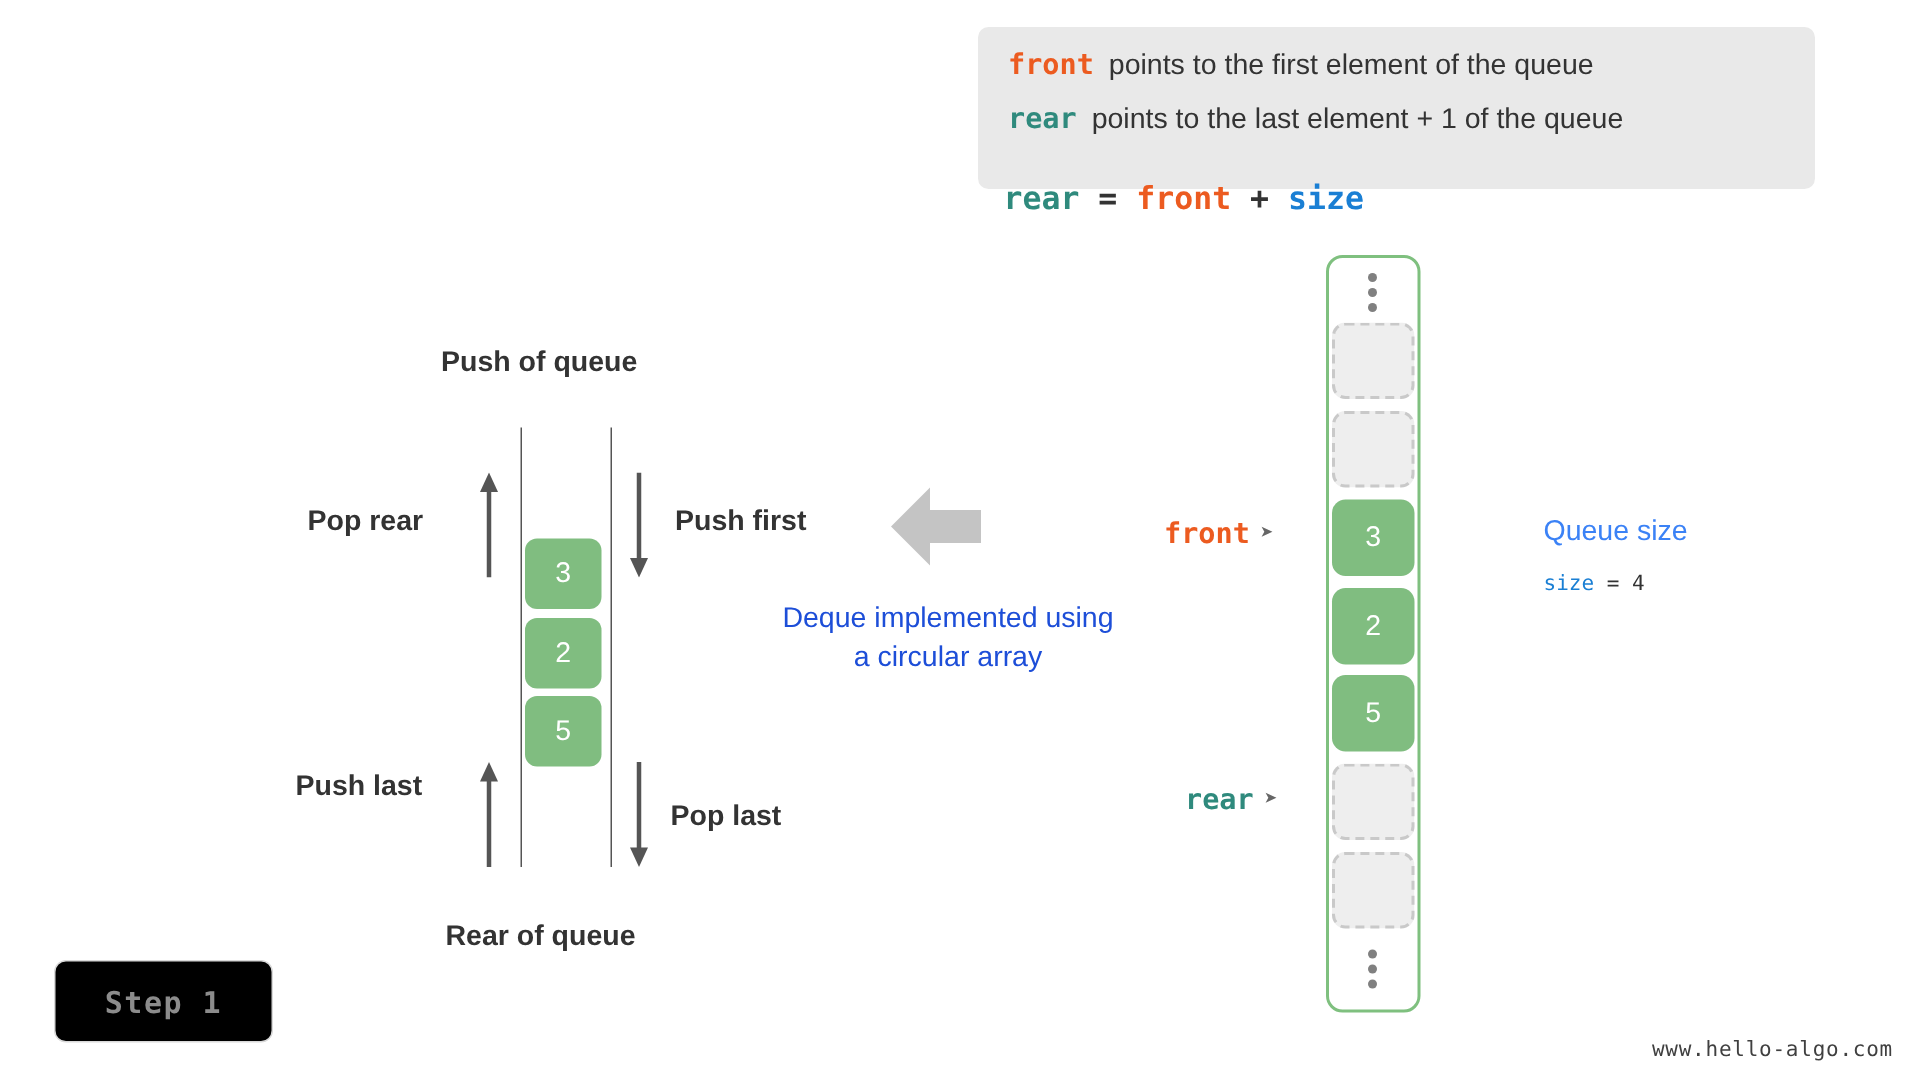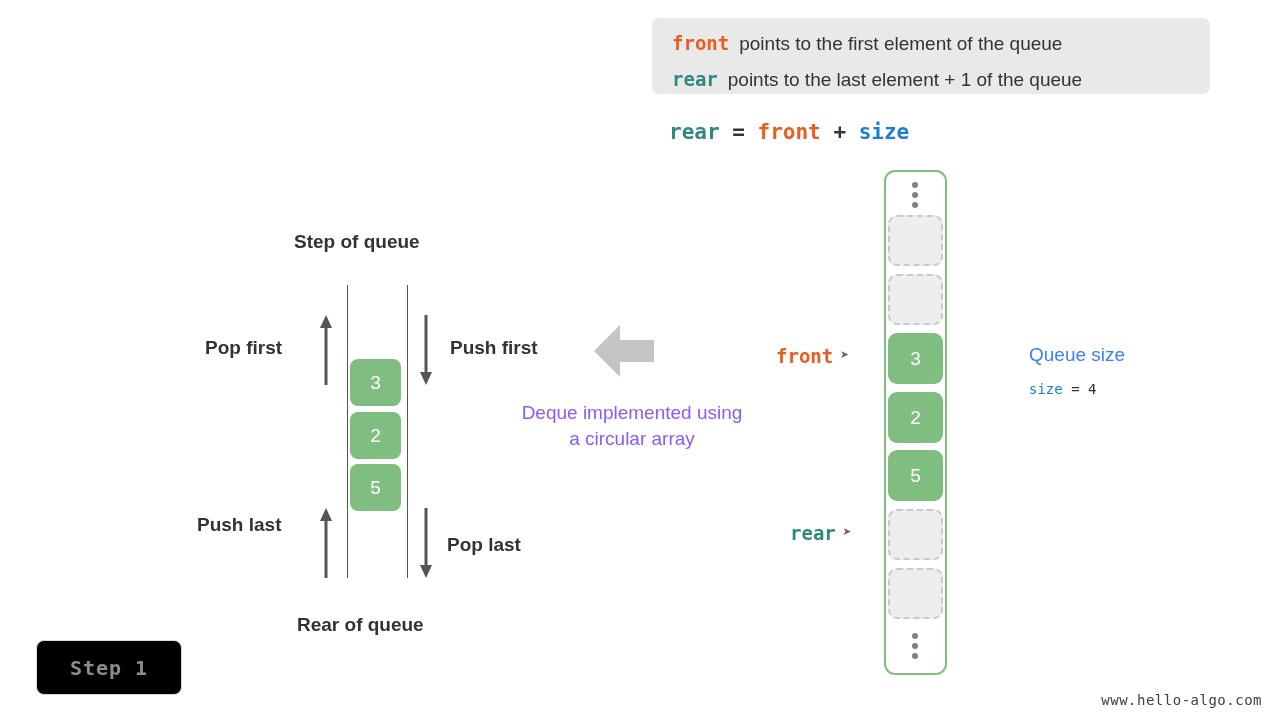--- a/index.html
+++ b/index.html
@@ -15,21 +15,21 @@
     font-family: "Liberation Sans", sans-serif;
     overflow: hidden;
   }
 
   
   .legend-box {
     position: absolute;
     left: 652px;
     top: 18px;
     width: 558px;
-    height: 76px;
+    height: 108px;
     background: #e9e9e9;
     border-radius: 7px;
   }
   .legend-line {
     position: absolute;
     left: 20px;
     white-space: nowrap;
     font-size: 19px;
     color: #333333;
   }
@@ -112,21 +112,21 @@
     top: 323px;
   }
 
   .caption {
     position: absolute;
     left: 493px;
     top: 400px;
     width: 278px;
     text-align: center;
     font-size: 19px;
-    color: #8b5cf6;
+    color: #1d4ed8;
     line-height: 26px;
   }
 
   
   .array-frame {
     position: absolute;
     left: 884px;
     top: 170px;
     width: 63px;
     height: 505px;
@@ -253,27 +253,27 @@
     <div class="legend-line l1">
       <span class="mono-kw kw-front">front</span><span class="legend-text">points to the first element of the queue</span>
     </div>
     <div class="legend-line l2">
       <span class="mono-kw kw-rear">rear</span><span class="legend-text">points to the last element + 1 of the queue</span>
     </div>
   </div>
 
   <div class="formula"><span class="kw-rear">rear</span><span class="op"> = </span><span class="kw-front">front</span><span class="op"> + </span><span class="kw-size">size</span></div>
 
-  <div class="title-label lbl-front-queue">Step of queue</div>
+  <div class="title-label lbl-front-queue">Push of queue</div>
   <div class="title-label lbl-rear-queue">Rear of queue</div>
 
   <div class="vline vline-left"></div>
   <div class="vline vline-right"></div>
 
-  <div class="title-label lbl-pop-first">Pop first</div>
+  <div class="title-label lbl-pop-first">Pop rear</div>
   <div class="title-label lbl-push-first">Push first</div>
   <div class="title-label lbl-push-last">Push last</div>
   <div class="title-label lbl-pop-last">Pop last</div>
 
   <div class="arrow-v arr-pop-first">
     <svg width="14" height="70" viewBox="0 0 14 70">
       <line x1="7" y1="70" x2="7" y2="10" stroke="#555" stroke-width="3"></line>
       <polygon points="7,0 13,13 1,13" fill="#555"></polygon>
     </svg>
   </div>

